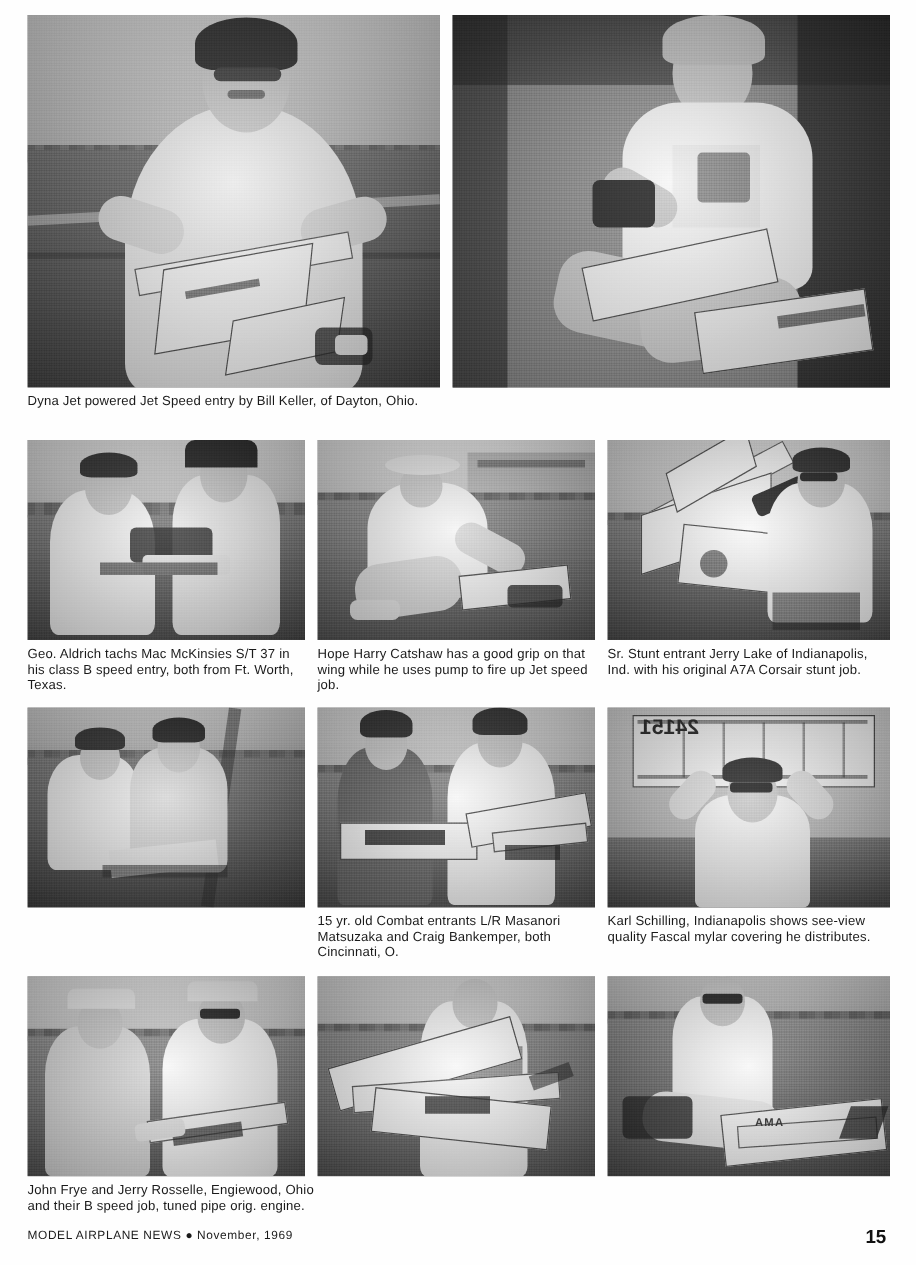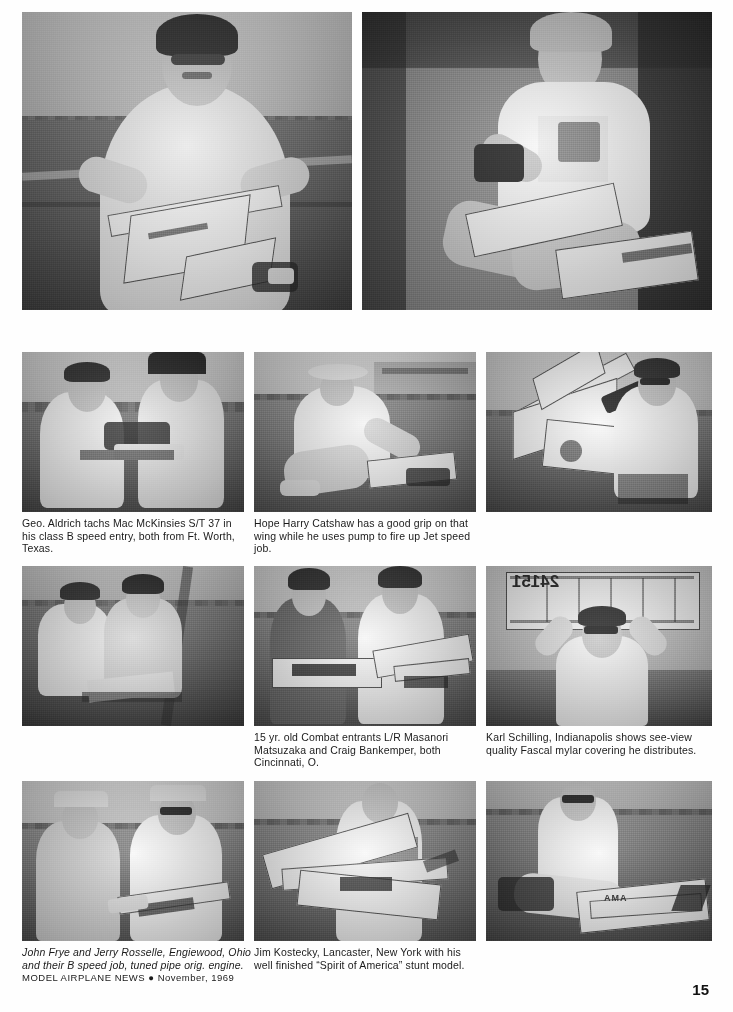--- a/index.html
+++ b/index.html
@@ -115,21 +115,21 @@
     letter-spacing: .15px;
     margin-top: 5px;
   }
 
   .cell { position: absolute; }
 
   
   .footer-line {
     position: absolute;
     left: 22px;
-    bottom: 29px;
+    bottom: 18px;
     font-size: 9.5px;
     letter-spacing: .5px;
     color: #1a1a1a;
     margin-top: 40px;
   }
   .page-number {
     position: absolute;
     right: 24px;
     bottom: 14px;
     font-size: 15px;
@@ -162,20 +162,21 @@
 
       <div class="plane-body" style="left:86px;top:188px;width:172px;height:20px;transform:rotate(-10deg);"></div>
       <div class="plane-wing" style="left:104px;top:194px;width:120px;height:64px;transform:rotate(-10deg) skewX(-16deg);"></div>
       <div class="plane-wing" style="left:160px;top:236px;width:90px;height:40px;transform:rotate(-12deg) skewX(-20deg);"></div>
       <div class="dark" style="left:230px;top:250px;width:46px;height:30px;border-radius:6px;opacity:.8;"></div>
       <div class="light" style="left:246px;top:256px;width:26px;height:16px;border-radius:4px;"></div>
       <div class="dark" style="left:126px;top:216px;width:60px;height:6px;opacity:.6;transform:rotate(-10deg);"></div>
       <div class="grain"></div>
       <div class="vign"></div>
     </div>
+    <div class="caption">Dyna Jet powered Jet Speed entry by Bill Keller, of Dayton, Ohio.</div>
   </div>
 
   <div class="cell" style="left:362px; top:12px; width:350px;">
     <div class="photo" style="width:350px;height:298px;">
       <div class="sky" style="height:60px;background:linear-gradient(#6a6a6a,#8c8c8c);"></div>
       <div class="dark" style="left:0;top:0;width:350px;height:60px;opacity:.55;"></div>
       <div class="mid" style="left:0;top:56px;width:350px;height:244px;background:#8f8d86;"></div>
 
       <div class="dark" style="left:276px;top:0;width:74px;height:300px;opacity:.85;"></div>
       <div class="dark" style="left:0;top:0;width:44px;height:300px;opacity:.6;"></div>
@@ -255,20 +256,21 @@
       <div class="dark" style="left:74px;top:88px;width:22px;height:22px;border-radius:50%;opacity:.6;"></div>
 
       <div class="person" style="left:128px;top:34px;width:84px;height:112px;background:#f3f1e8;border-radius:34% 34% 8% 8%;"></div>
       <div class="head" style="left:152px;top:12px;width:38px;height:42px;"></div>
       <div class="hair" style="left:148px;top:6px;width:46px;height:20px;"></div>
       <div class="shade" style="left:154px;top:26px;width:30px;height:7px;"></div>
       <div class="dark" style="left:132px;top:122px;width:70px;height:30px;opacity:.55;"></div>
       <div class="grain"></div>
       <div class="vign"></div>
     </div>
+    <div class="caption">Sr. Stunt entrant Jerry Lake of Indianapolis, Ind. with his original A7A Corsair stunt job.</div>
   </div>
 
   <div class="cell" style="left:22px; top:566px; width:222px;">
     <div class="photo" style="width:222px;height:160px;">
       <div class="sky" style="height:42px;background:linear-gradient(#cbcbcb,#a9a9a9);"></div>
       <div class="treeline" style="top:34px;height:12px;"></div>
       <div class="ground" style="height:120px;background:linear-gradient(#7a7a7a,#454545);"></div>
       <div class="dark" style="left:150px;top:0;width:10px;height:160px;opacity:.5;transform:rotate(8deg);"></div>
       <div class="person" style="left:16px;top:38px;width:74px;height:92px;background:#e8e4d8;border-radius:34% 34% 10% 10%;"></div>
       <div class="head" style="left:42px;top:22px;width:32px;height:36px;"></div>
@@ -326,21 +328,21 @@
       <div class="hair" style="left:92px;top:40px;width:48px;height:20px;"></div>
       <div class="shade" style="left:98px;top:60px;width:34px;height:8px;"></div>
       <div class="person" style="left:46px;top:58px;width:44px;height:24px;border-radius:12px;transform:rotate(-48deg);background:#e0d9c8;"></div>
       <div class="person" style="left:140px;top:58px;width:44px;height:24px;border-radius:12px;transform:rotate(48deg);background:#e0d9c8;"></div>
       <div class="grain"></div>
       <div class="vign"></div>
     </div>
     <div class="caption">Karl Schilling, Indianapolis shows see-view quality Fascal mylar covering he distributes.</div>
   </div>
 
-  <div class="cell" style="left:22px; top:781px; width:240px;font-style:italic;">
+  <div class="cell" style="left:22px; top:781px; width:240px;">
     <div class="photo" style="width:222px;height:160px;">
       <div class="sky" style="height:50px;background:linear-gradient(#d8d8d8,#c2c2c2);"></div>
       <div class="treeline" style="top:42px;height:10px;"></div>
       <div class="ground" style="height:112px;background:linear-gradient(#8d8d8d,#565656);"></div>
       <div class="person" style="left:14px;top:40px;width:84px;height:120px;background:#d8d4c6;border-radius:32% 32% 6% 6%;"></div>
       <div class="head" style="left:40px;top:18px;width:36px;height:40px;"></div>
       <div class="light" style="left:32px;top:10px;width:54px;height:16px;border-radius:6px 6px 0 0;"></div>
       <div class="person" style="left:108px;top:34px;width:92px;height:126px;background:#f3f1e9;border-radius:32% 32% 6% 6%;"></div>
       <div class="head" style="left:136px;top:12px;width:38px;height:42px;"></div>
       <div class="light" style="left:128px;top:4px;width:56px;height:16px;border-radius:6px 6px 0 0;"></div>
@@ -363,21 +365,20 @@
       <div class="head" style="left:108px;top:2px;width:36px;height:40px;"></div>
       <div class="dark" style="left:84px;top:56px;width:80px;height:34px;opacity:.45;"></div>
       <div class="plane-wing" style="left:10px;top:52px;width:150px;height:34px;transform:rotate(-16deg);"></div>
       <div class="plane-body" style="left:28px;top:82px;width:164px;height:20px;transform:rotate(-4deg);"></div>
       <div class="plane-wing" style="left:44px;top:96px;width:140px;height:34px;transform:rotate(6deg);"></div>
       <div class="dark" style="left:86px;top:96px;width:52px;height:14px;opacity:.8;"></div>
       <div class="dark" style="left:170px;top:74px;width:34px;height:12px;opacity:.6;transform:rotate(-20deg);"></div>
       <div class="grain"></div>
       <div class="vign"></div>
     </div>
-    <div class="caption">Jim Kostecky, Lancaster, New York with his well finished “Spirit of America” stunt model.</div>
   </div>
 
   <div class="cell" style="left:486px; top:781px; width:226px;">
     <div class="photo" style="width:226px;height:160px;">
       <div class="sky" style="height:36px;background:linear-gradient(#c9c9c9,#aaaaaa);"></div>
       <div class="treeline" style="top:28px;height:10px;"></div>
       <div class="ground" style="height:126px;background:linear-gradient(#8b8b8b,#4f4f4f);"></div>
       <div class="person" style="left:52px;top:16px;width:80px;height:112px;background:#f3f1e8;border-radius:30% 30% 6% 6%;"></div>
       <div class="head" style="left:74px;top:0px;width:36px;height:40px;"></div>
       <div class="shade" style="left:76px;top:14px;width:32px;height:8px;"></div>

